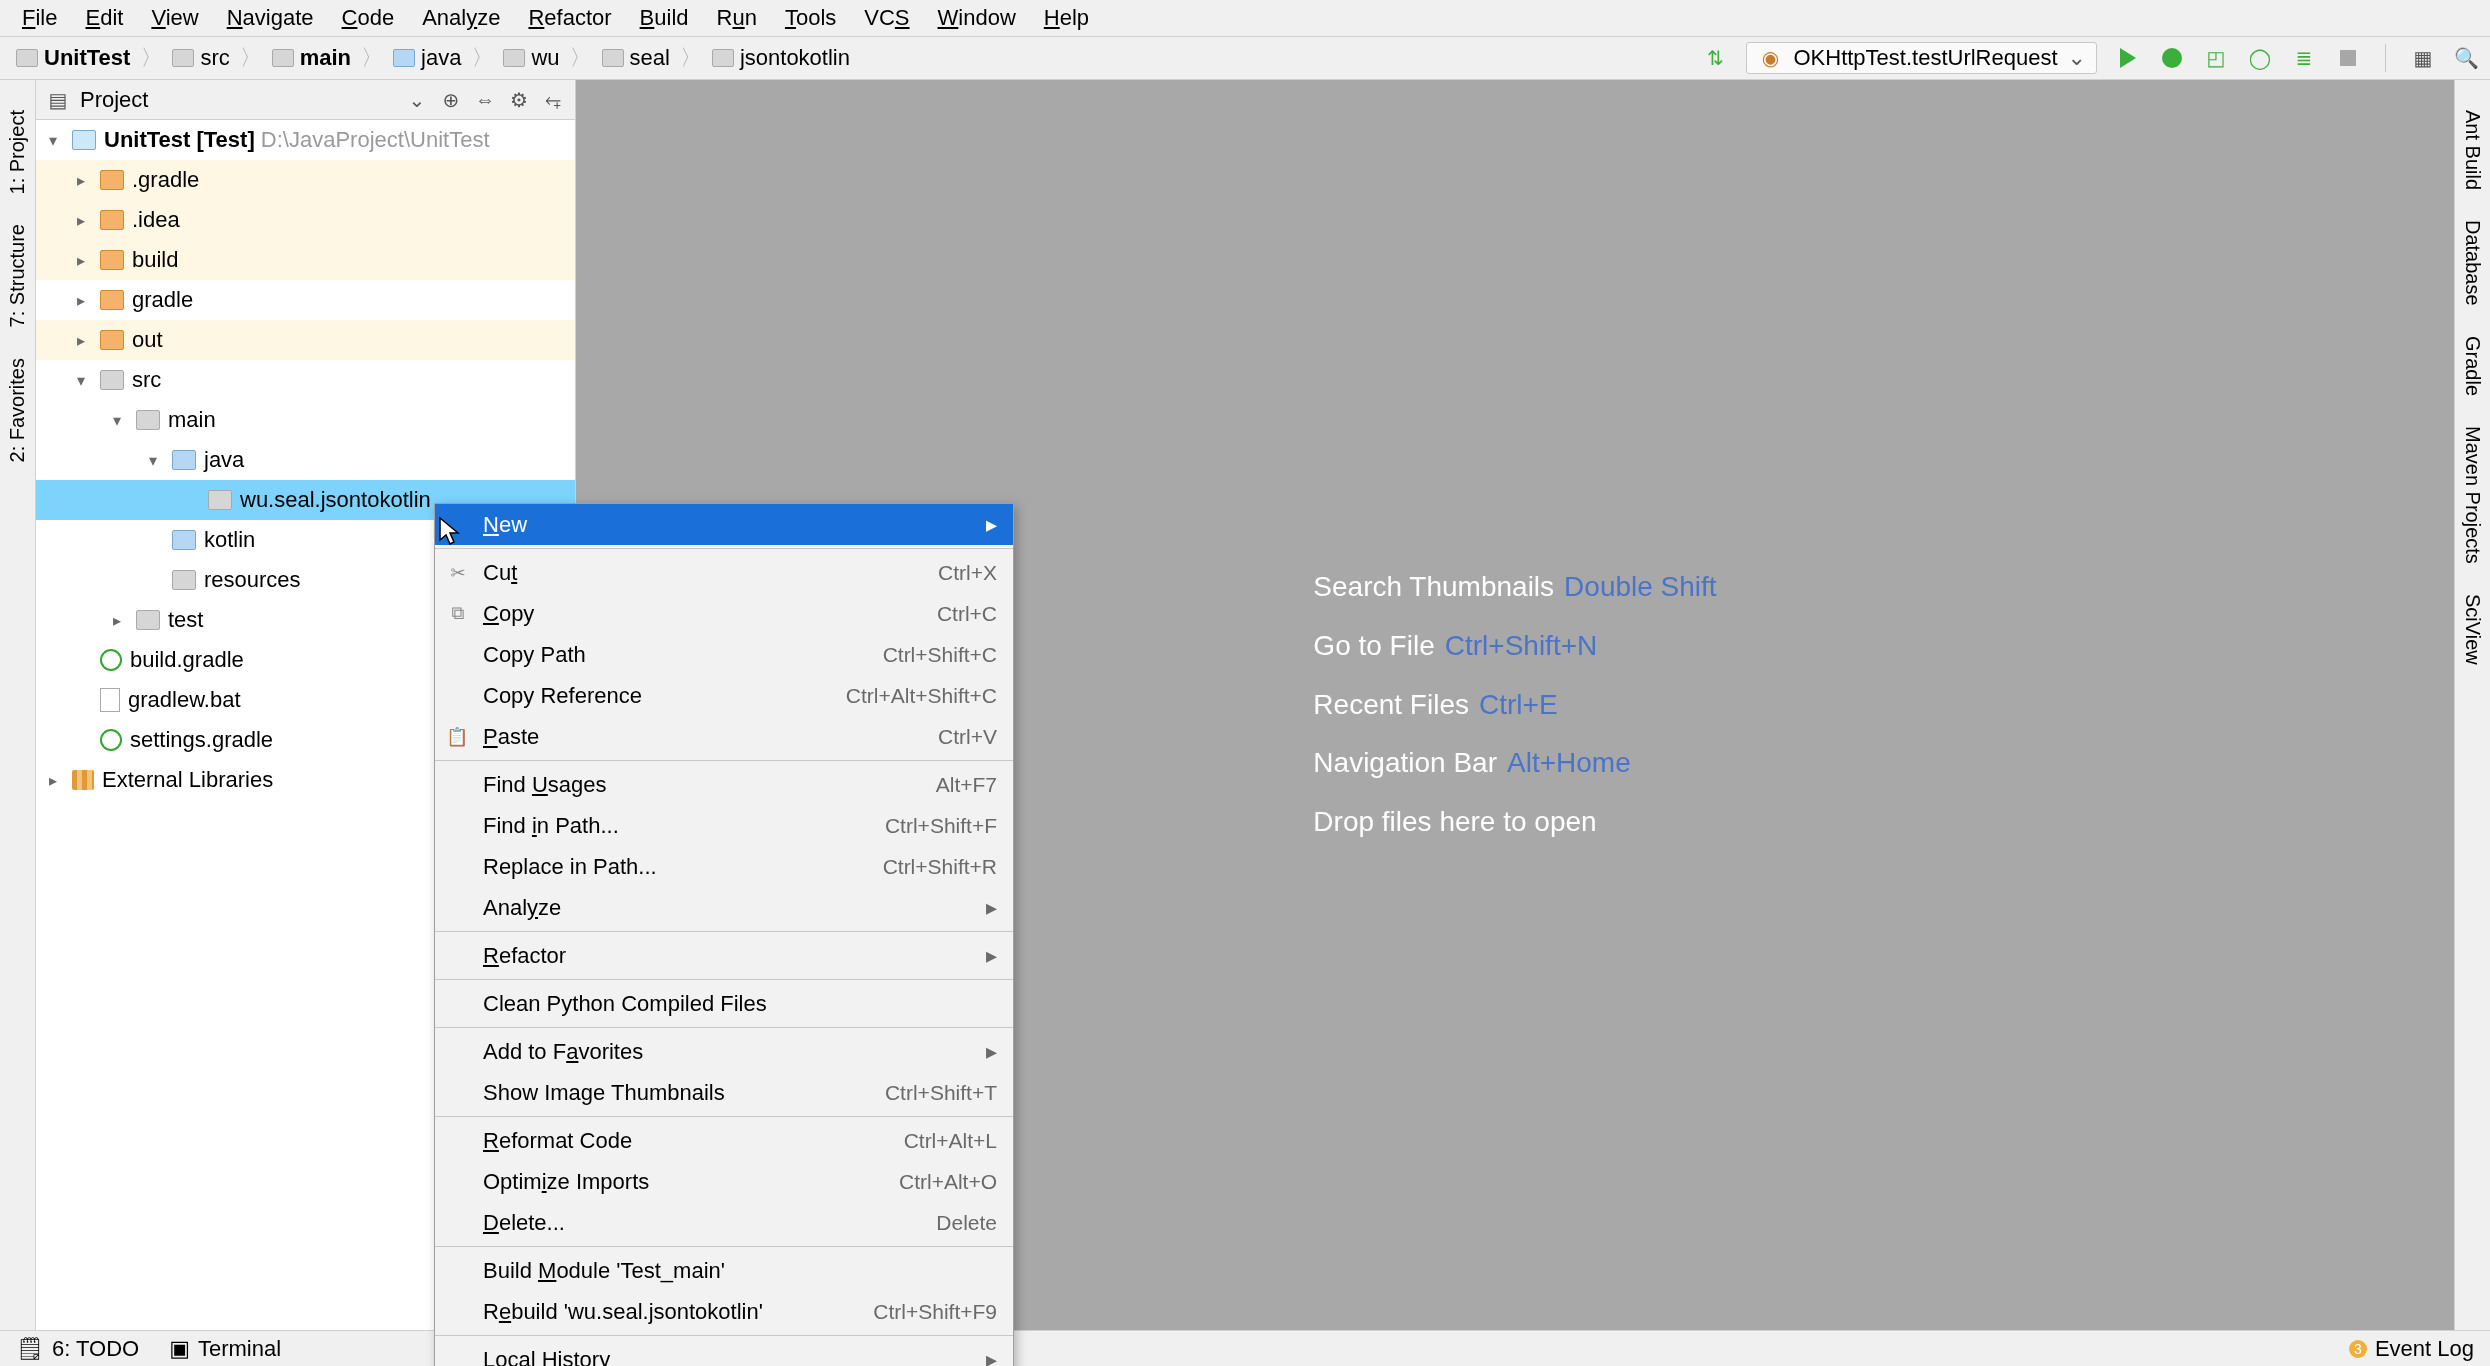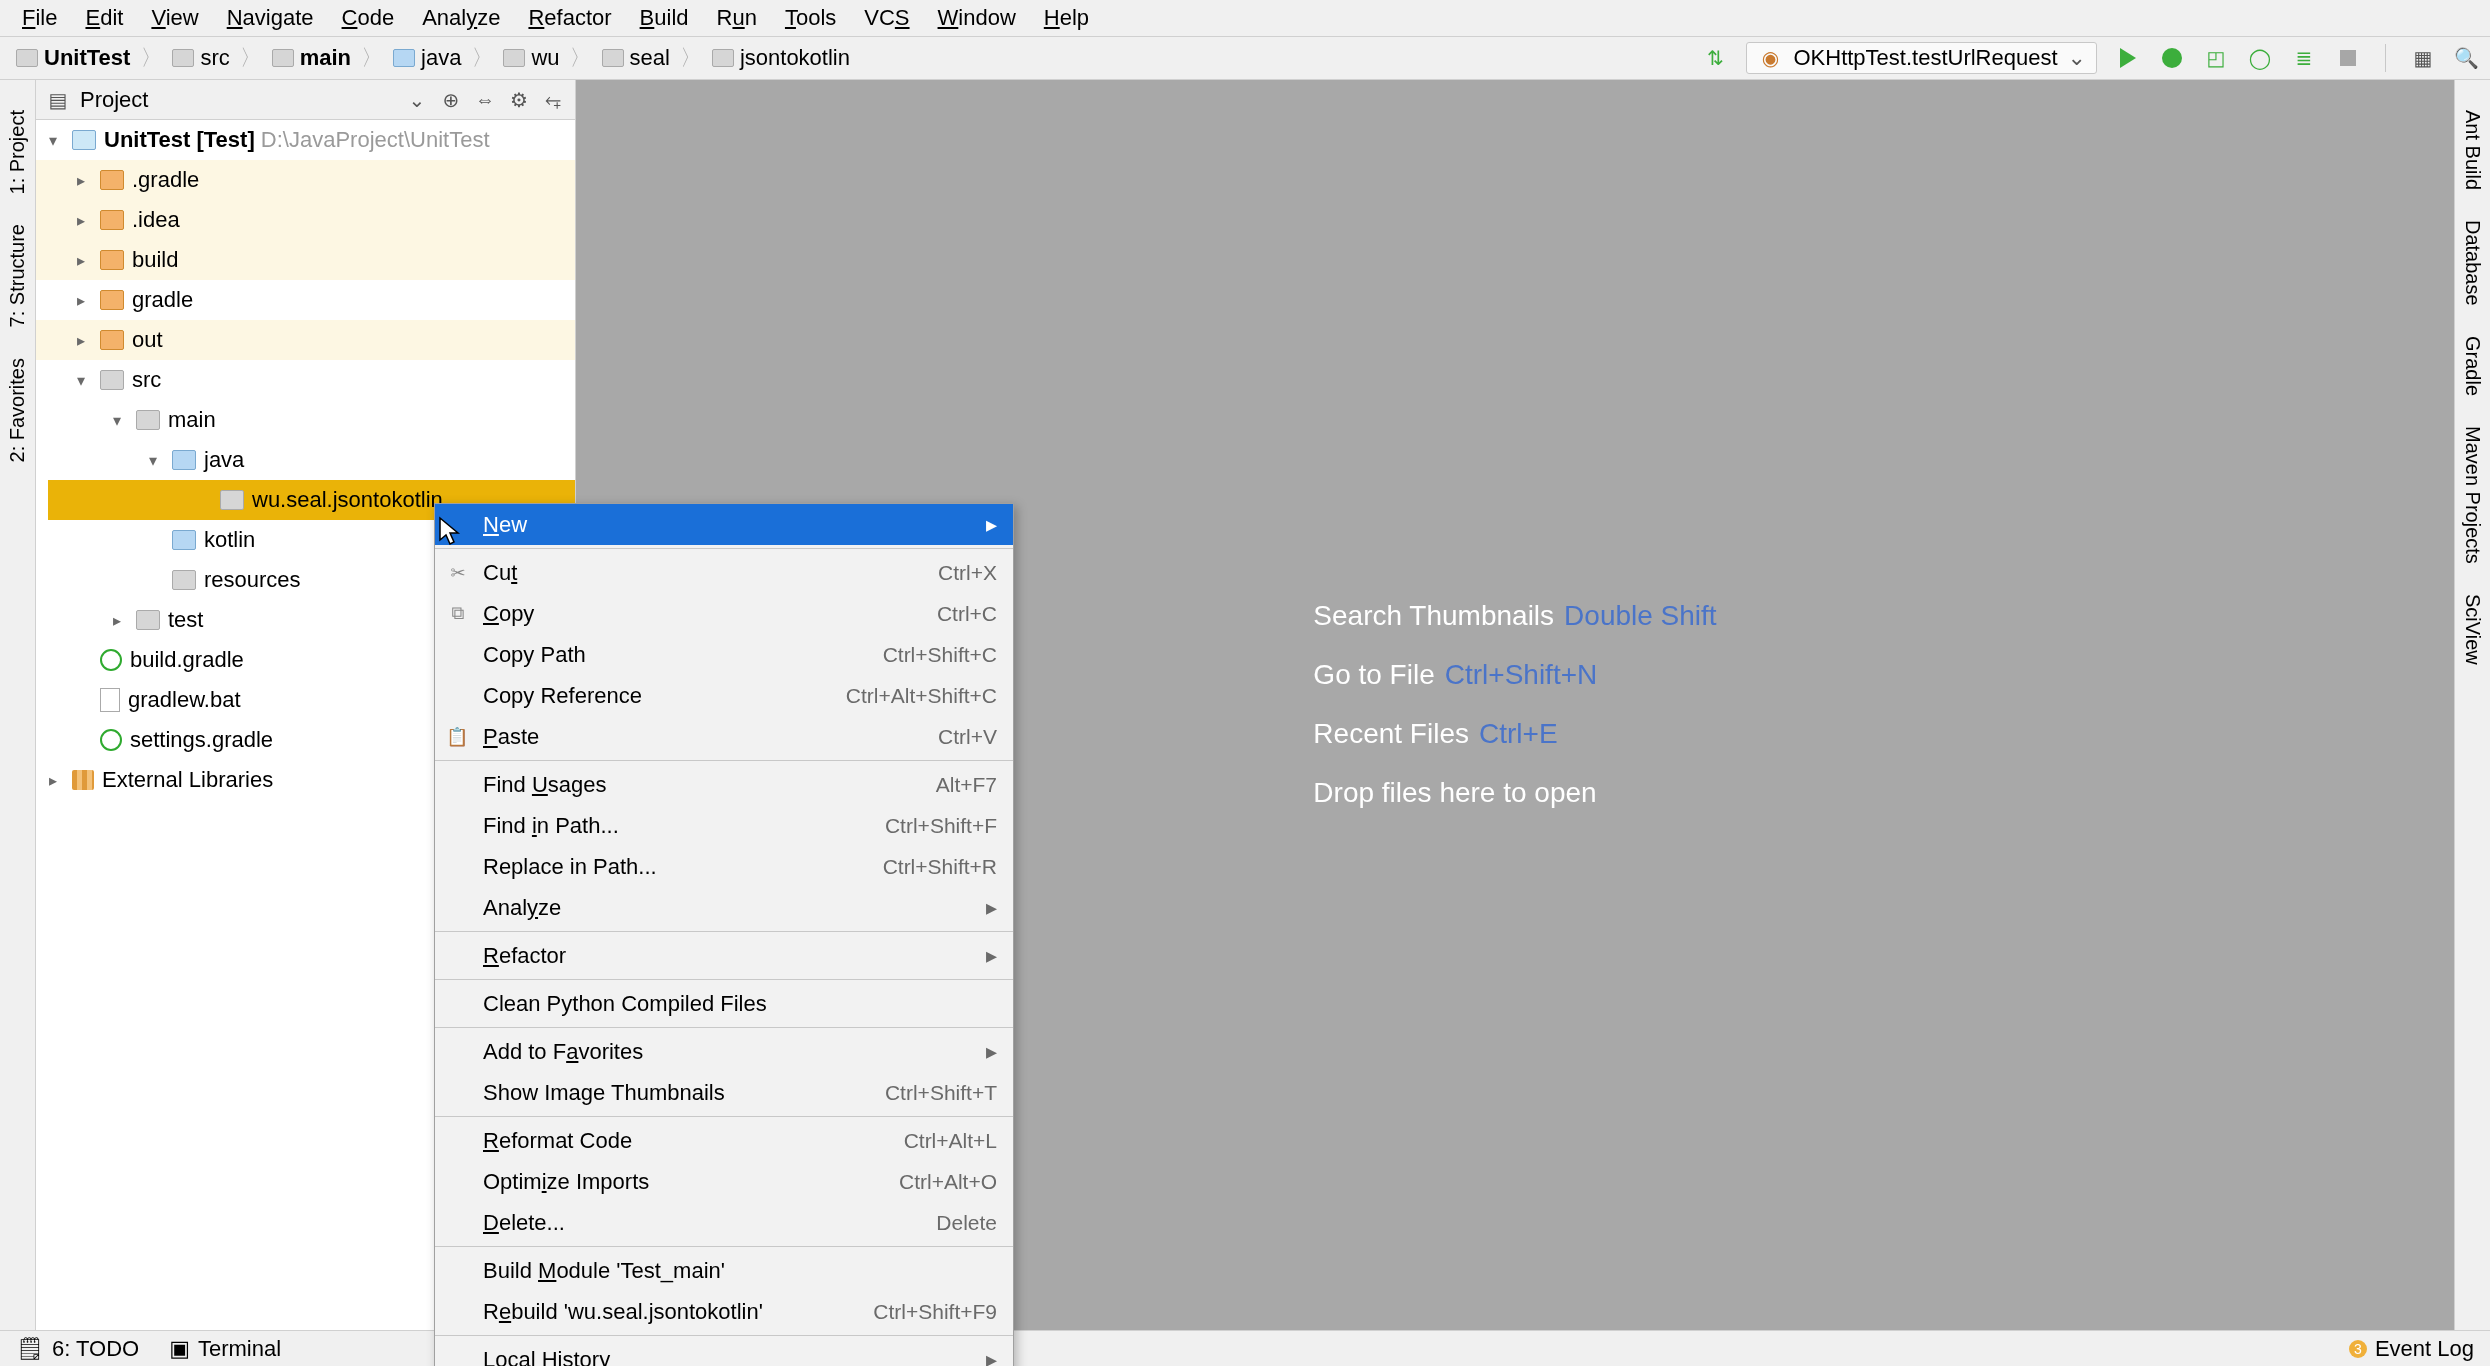--- a/index.html
+++ b/index.html
@@ -38,21 +38,21 @@
 
 
 .project-pane { width:540px; background:#fff; border-right:1px solid #d0d0d0; display:flex; flex-direction:column;}
 .project-header { height:40px; background:#f0f0f0; border-bottom:1px solid #d0d0d0; display:flex; align-items:center; padding:0 10px; gap:10px; font-size:22px;}
 .project-header .hname { font-weight:400; }
 .project-header .hspacer { flex:1;}
 .project-header .hic { width:24px; height:24px; display:inline-flex; align-items:center; justify-content:center; color:#555; font-size:20px;}
 .tree { flex:1; overflow:auto; font-size:22px; user-select:none;}
 .trow { display:flex; align-items:center; height:40px; padding-left:6px; gap:8px; white-space:nowrap;}
 .trow.hl { background:#fdf7e3;}
-.trow.sel { background:#eab308;margin-left:12px;}
+.trow.sel { background:#7dd3fc;}
 .arrow { width:22px; text-align:center; color:#6a6a6a; font-size:16px;}
 .arrow.blank { visibility:hidden;}
 .ic { width:24px; height:20px; display:inline-block;}
 .ic.folder-o { background:#f4b26a; border:1px solid #d08a2f; border-radius:2px;}
 .ic.folder-b { background:#b6d7f3; border:1px solid #7aa9d0; border-radius:2px;}
 .ic.folder-g { background:#d6d6d6; border:1px solid #aaa; border-radius:2px;}
 .ic.module  { background:#cde8f7; border:1px solid #7aa9d0; border-radius:2px;}
 .ic.gradle  { width:22px;height:22px;border-radius:50%;border:2px solid #2faa2f;}
 .ic.file    { width:20px;height:24px;background:#fff;border:1px solid #aaa;}
 .ic.lib     { width:22px;height:20px;background:repeating-linear-gradient(90deg,#e09a3a 0 5px,#f4c27a 5px 10px);border-radius:2px;}
@@ -286,20 +286,24 @@
         </div>
         <div class="row">
           <span class="k">Go to File</span>
           <span class="s">Ctrl+Shift+N</span>
         </div>
         <div class="row">
           <span class="k">Recent Files</span>
           <span class="s">Ctrl+E</span>
         </div>
         <div class="row">
+          <span class="k">Navigation Bar</span>
+          <span class="s">Alt+Home</span>
+        </div>
+        <div class="row">
           <span class="k">Drop files here to open</span>
         </div>
       </div>
   </div>
 
   <div class="right-rail" id="rightrail">
       <div class="vlabel">Ant Build</div>
       <div class="vlabel">Database</div>
       <div class="vlabel">Gradle</div>
       <div class="vlabel">Maven Projects</div>

